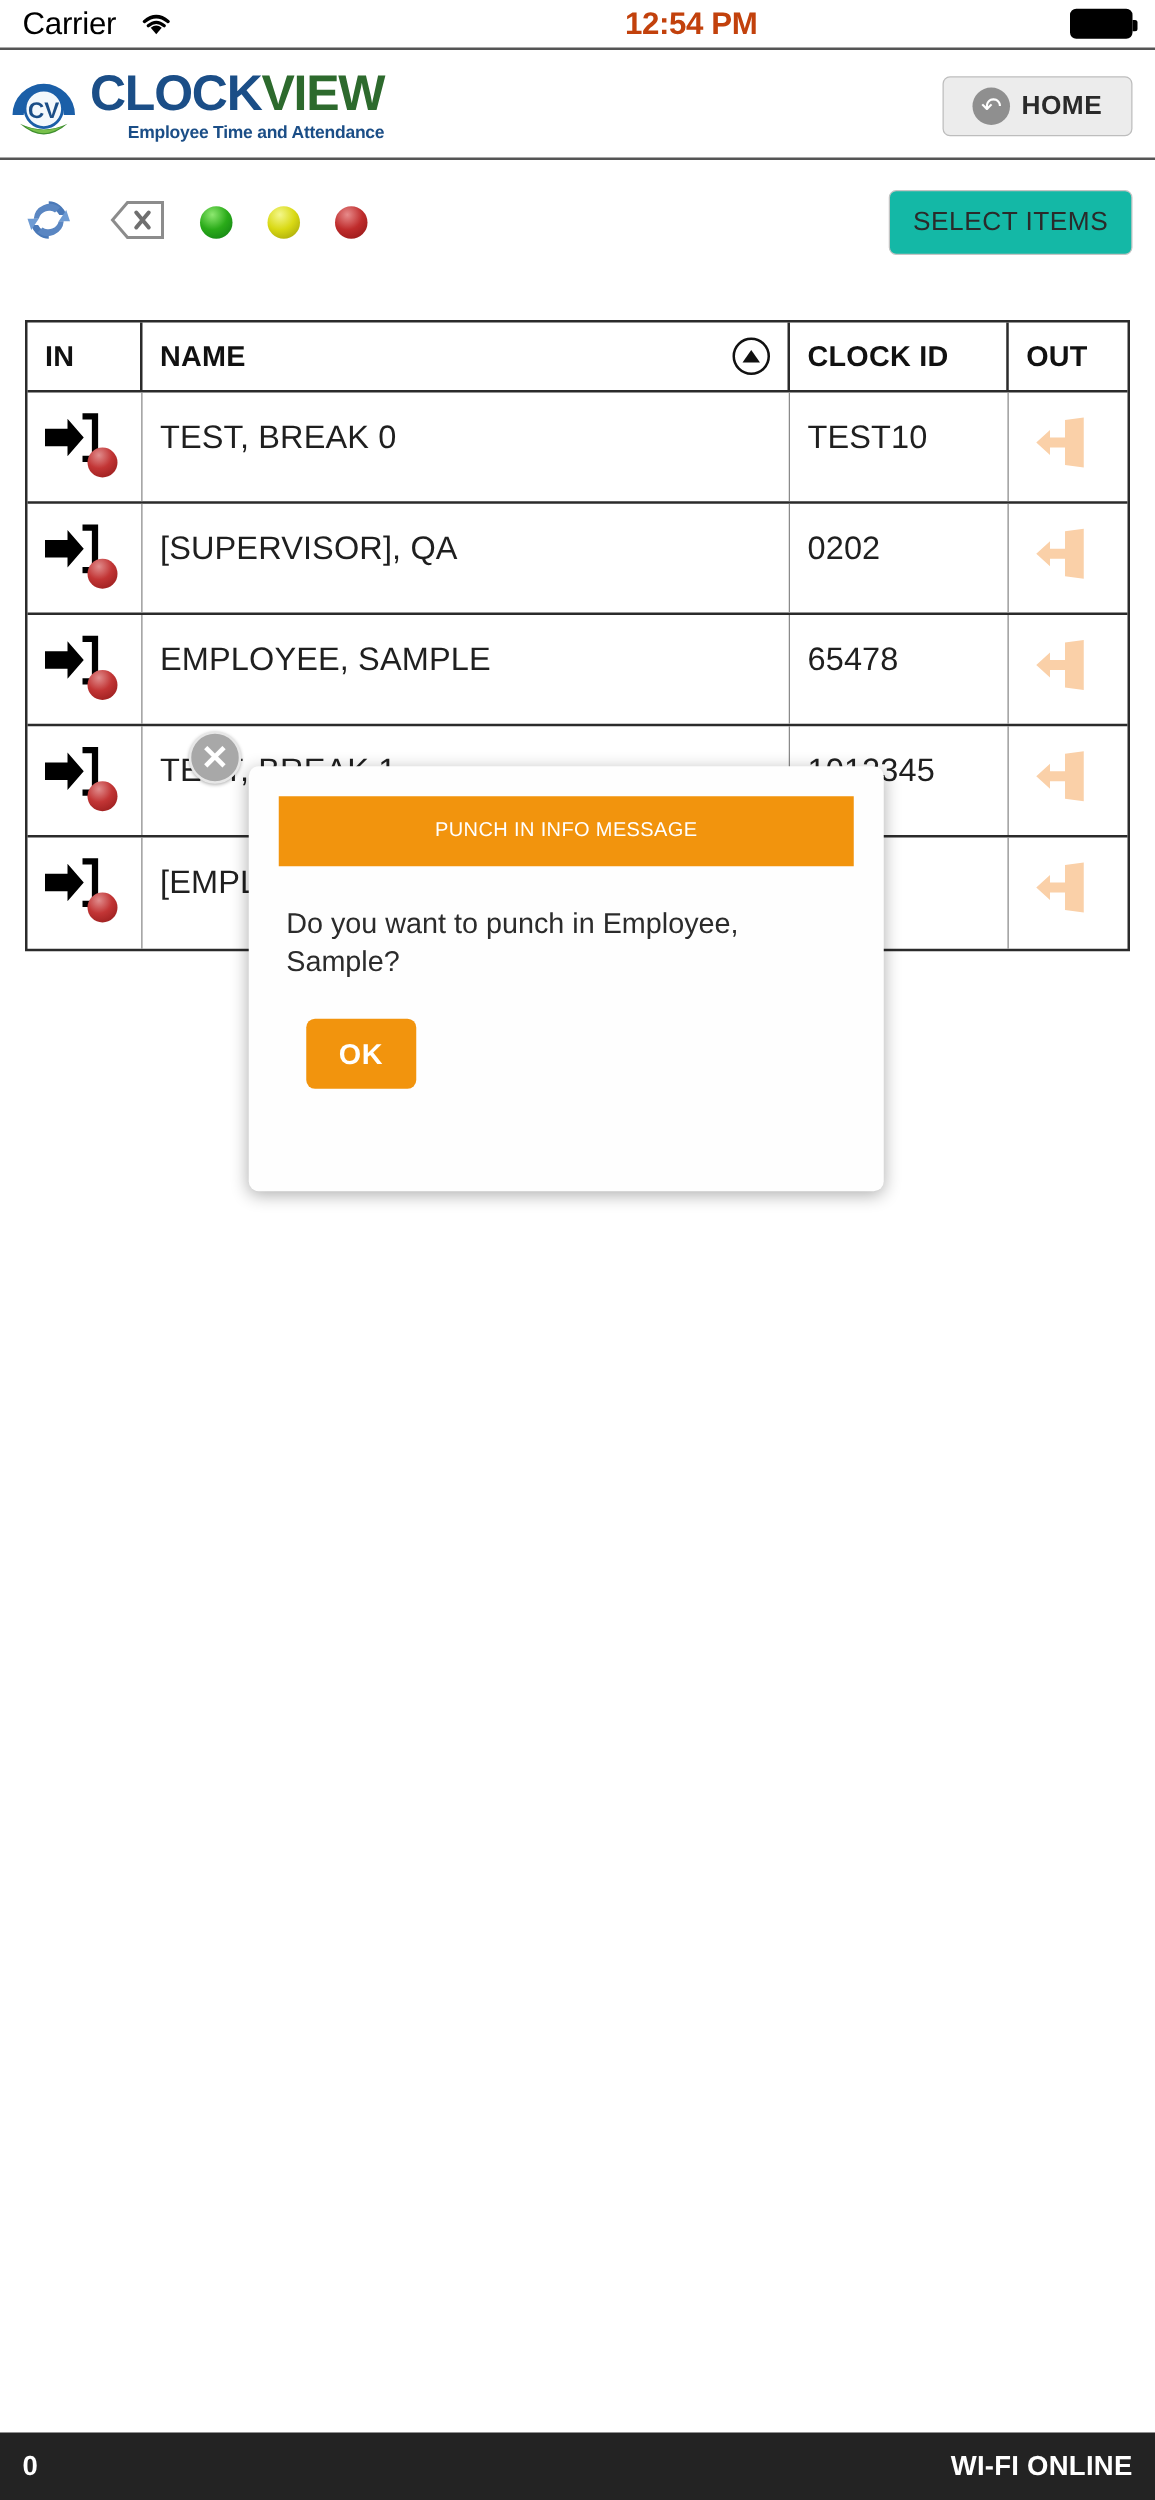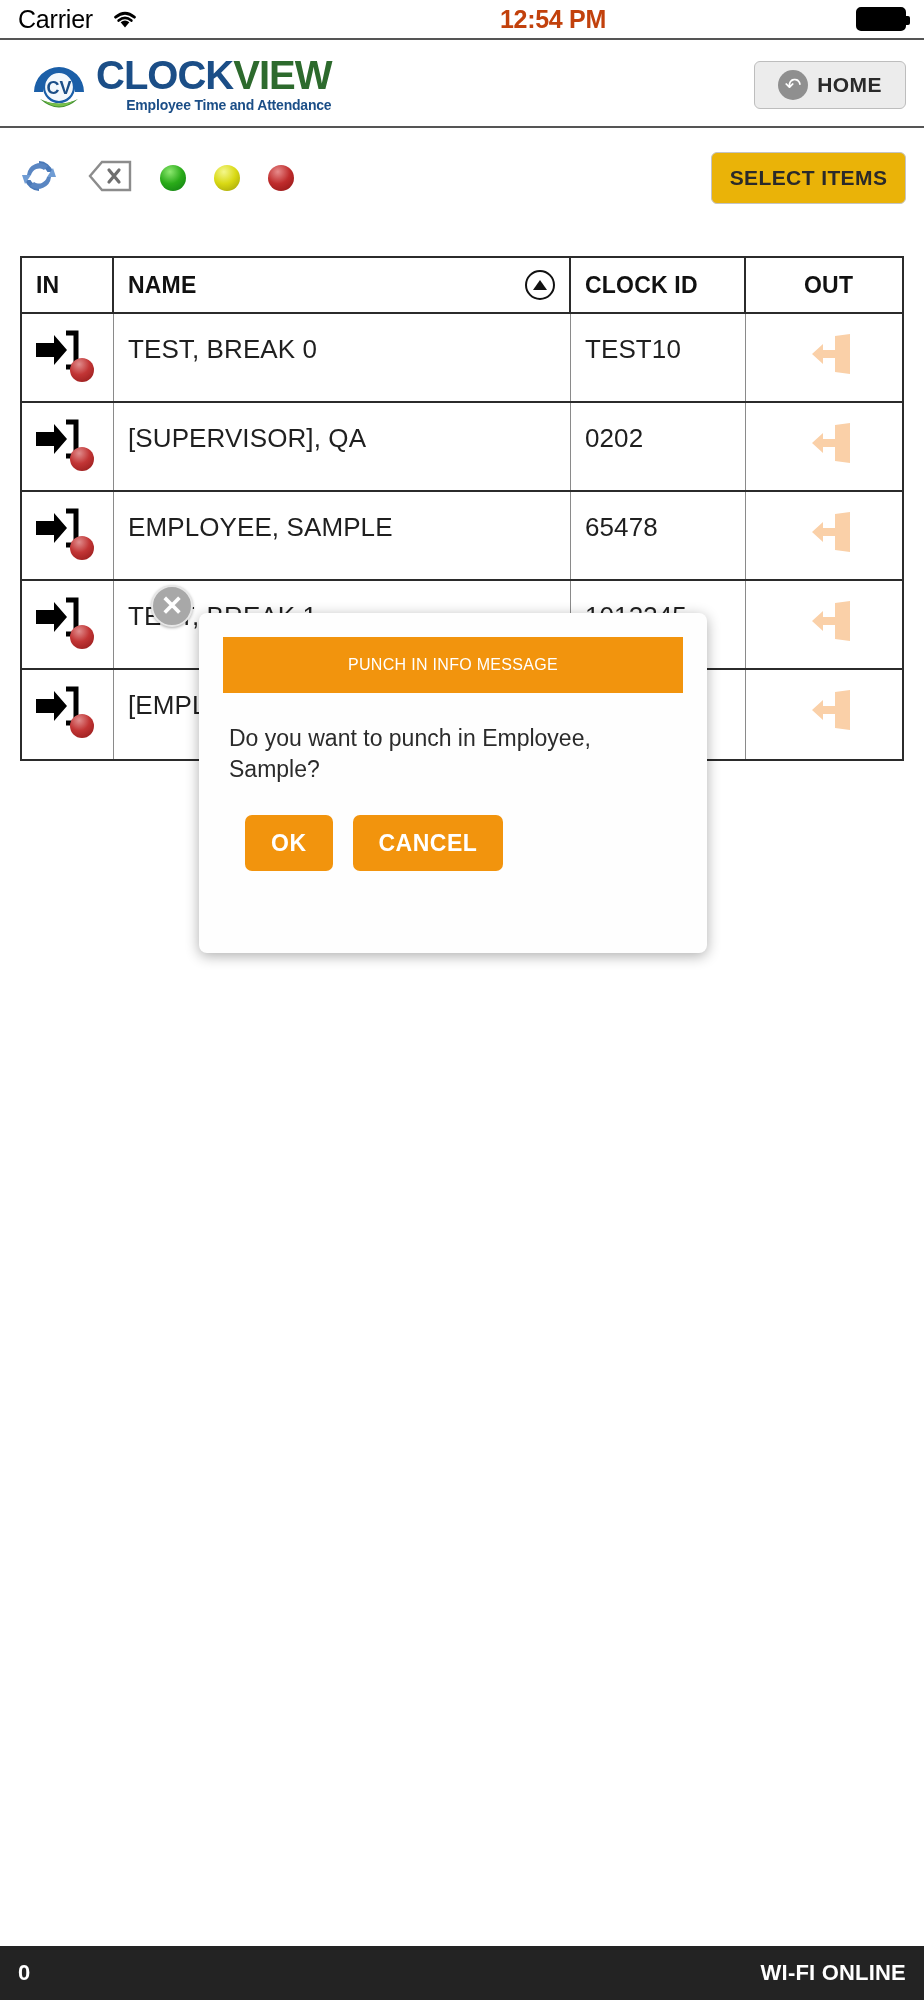--- a/index.html
+++ b/index.html
@@ -75,21 +75,21 @@
   .appheader {
     position: absolute;
     top: 38px; left: 0;
     width: 924px;
     height: 90px;
     background: #ffffff;
     border-top: 2px solid #555;
     border-bottom: 2px solid #555;
     display: flex;
     align-items: center;
-    padding: 0 28px;
+    padding: 0 4px;
   }
   .logo-wrap {
     display: flex;
     align-items: center;
     gap: 6px;
   }
   .logo-mark {
     width: 62px; height: 62px;
     position: relative;
     flex: none;
@@ -163,26 +163,26 @@
     flex: none;
     cursor: pointer;
   }
   .dot-green  { background: radial-gradient(circle at 38% 26%, #8de870 0%, #2aab19 48%, #0f7a14 100%); }
   .dot-yellow { background: radial-gradient(circle at 38% 26%, #f4f78b 0%, #d9d914 48%, #9c9c08 100%); }
   .dot-red    { background: radial-gradient(circle at 38% 26%, #e78b8b 0%, #bf2c2c 48%, #8d1414 100%); }
   .select-items {
     position: absolute;
     right: 18px; top: 24px;
     min-width: 195px; height: 52px;
-    background: #eab308;
+    background: #14b8a6;
     border: 1px solid #c4c4c4;
     border-radius: 6px;
     display: flex; align-items: center; justify-content: center;
     font-size: 21px;
-    font-weight: bold;
+    font-weight: normal;
     color: #2a2a2a;
     letter-spacing: 0.4px;
     cursor: pointer;
     padding: 0 16px;
   }
 
   
   .table {
     position: absolute;
     top: 256px; left: 20px;
@@ -193,21 +193,21 @@
   .trow {
     display: flex;
     border-bottom: 2px solid #2b2b2b;
     min-height: 89px;
   }
   .trow:last-child { border-bottom: none; }
   .trow.head { min-height: 56px; }
   .cell-in    { width: 92px;  border-right: 1px solid #8a8a8a; position: relative; }
   .cell-name  { flex: 1;      border-right: 1px solid #8a8a8a; position: relative; }
   .cell-clock { width: 175px; border-right: 1px solid #8a8a8a; }
-  .cell-out   { width: 112px;  position: relative; margin-left: 44px; }
+  .cell-out   { width: 95px;  position: relative; }
   .head .cell-in, .head .cell-name, .head .cell-clock {
     border-right: 2px solid #2b2b2b;
   }
   .head .hcell {
     font-size: 23px;
     font-weight: bold;
     color: #111;
     padding: 14px 0 0 14px;
     letter-spacing: 0.2px;
   }
@@ -550,21 +550,20 @@
     </div>
 
   </div>
 
   <div class="modal">
     <div class="modal-close">✕</div>
     <div class="modal-title">PUNCH IN INFO MESSAGE</div>
     <div class="modal-body">Do you want to punch in Employee, Sample?</div>
     <div class="modal-actions">
       <button class="mbtn">OK</button>
-      <button class="mbtn">CANCEL</button>
     </div>
   </div>
 
   <div class="footer">
     <span>0</span>
     <span>WI-FI ONLINE</span>
   </div>
 
 </div>
 

